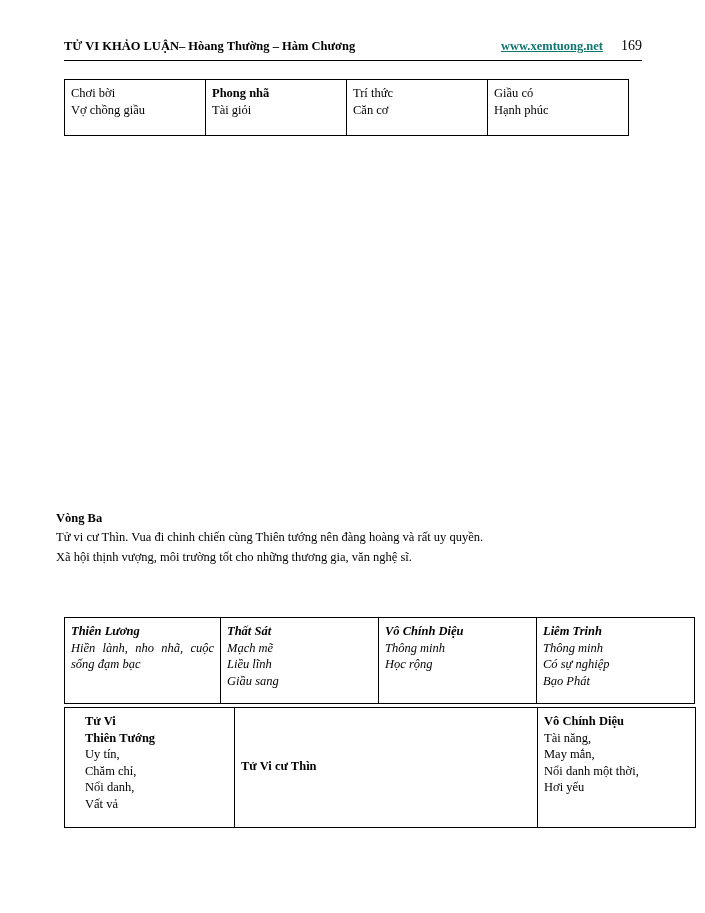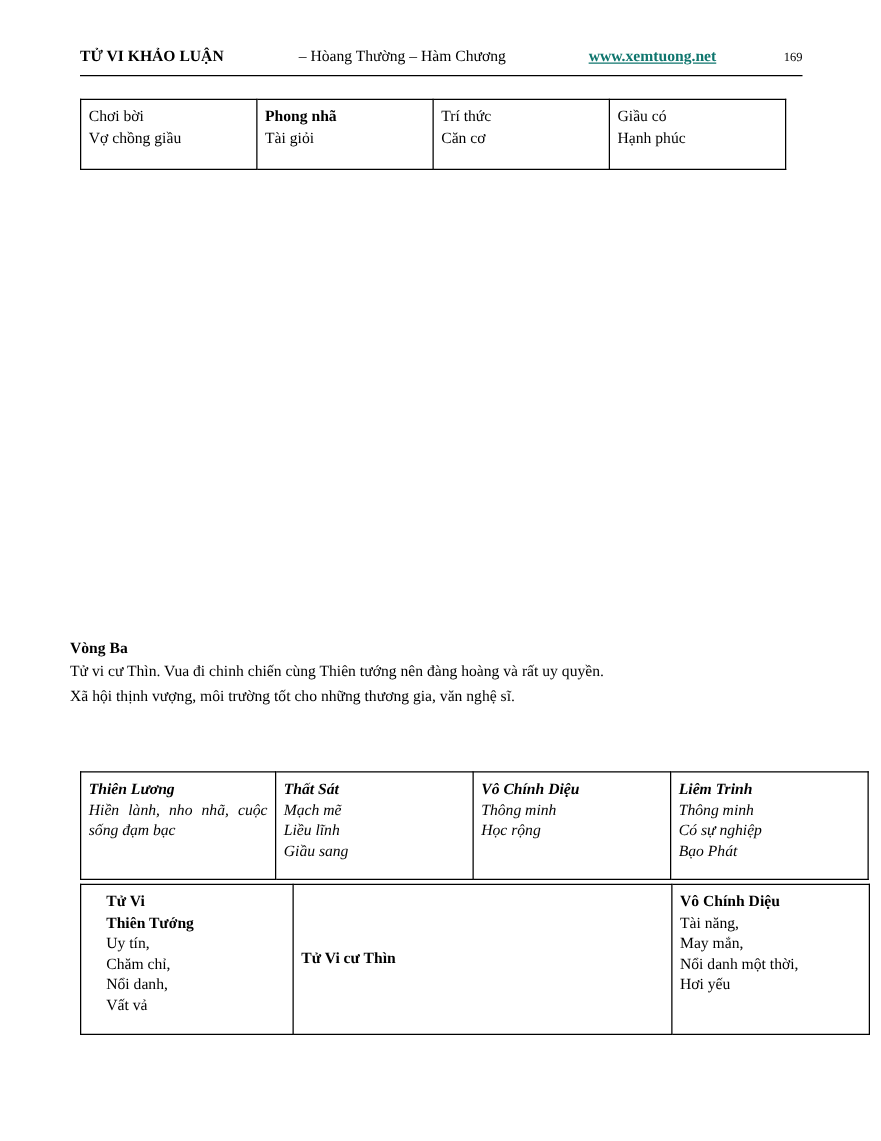--- a/index.html
+++ b/index.html
@@ -26,39 +26,37 @@
   
   .header {
     position: absolute;
     left: 64px;
     top: 38px;
     width: 578px;
     display: flex;
     align-items: baseline;
     font-size: 12.5px;
     white-space: nowrap;
-    gap: 36px;
   }
   .header-title {
     font-weight: bold;
   }
   .header-rest {
-    font-weight: normal;
-    padding-left: 24px;
+    font-weight: bold;
   }
   .header-link {
     margin-left: auto;
     color: #0f766e;
     font-weight: bold;
     text-decoration: underline;
     font-size: 12.5px;
   }
   .header-page {
     margin-left: 18px;
-    font-size: 10px;
+    font-size: 14px;
     font-weight: normal;
   }
   .header-rule {
     position: absolute;
     left: 64px;
     top: 60px;
     width: 578px;
     border-bottom: 1px solid #000000;
   }
 

